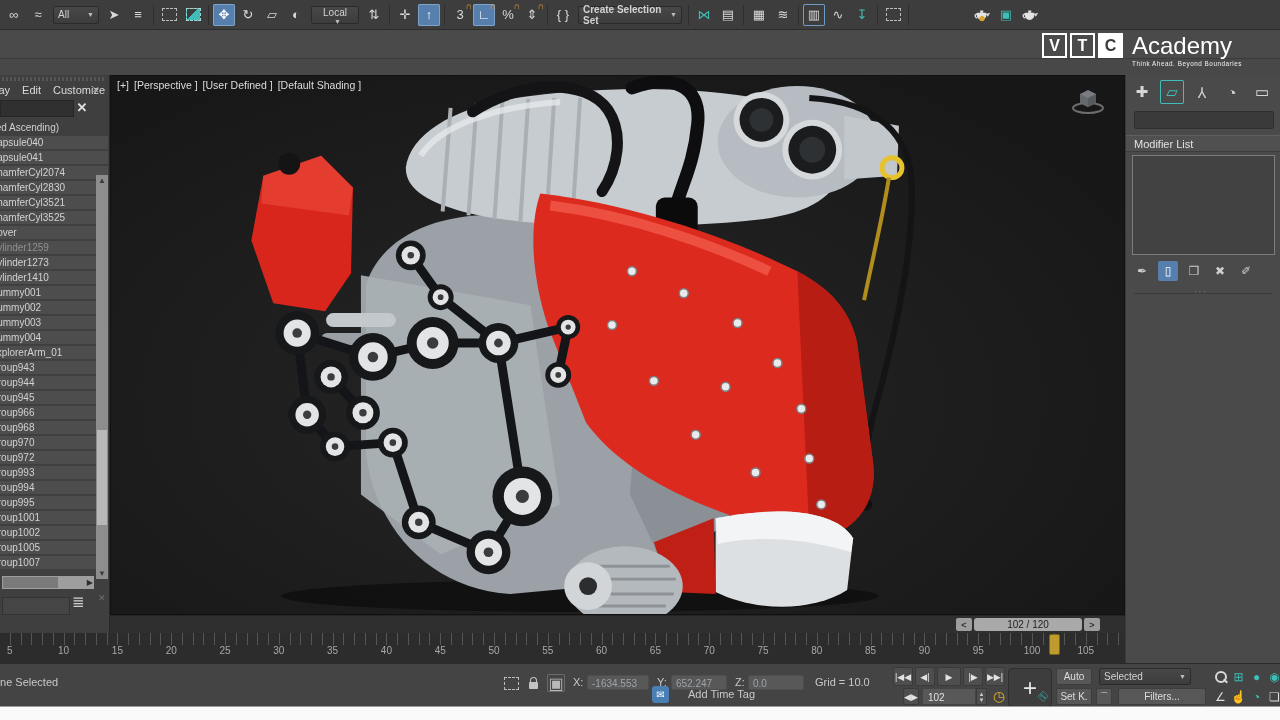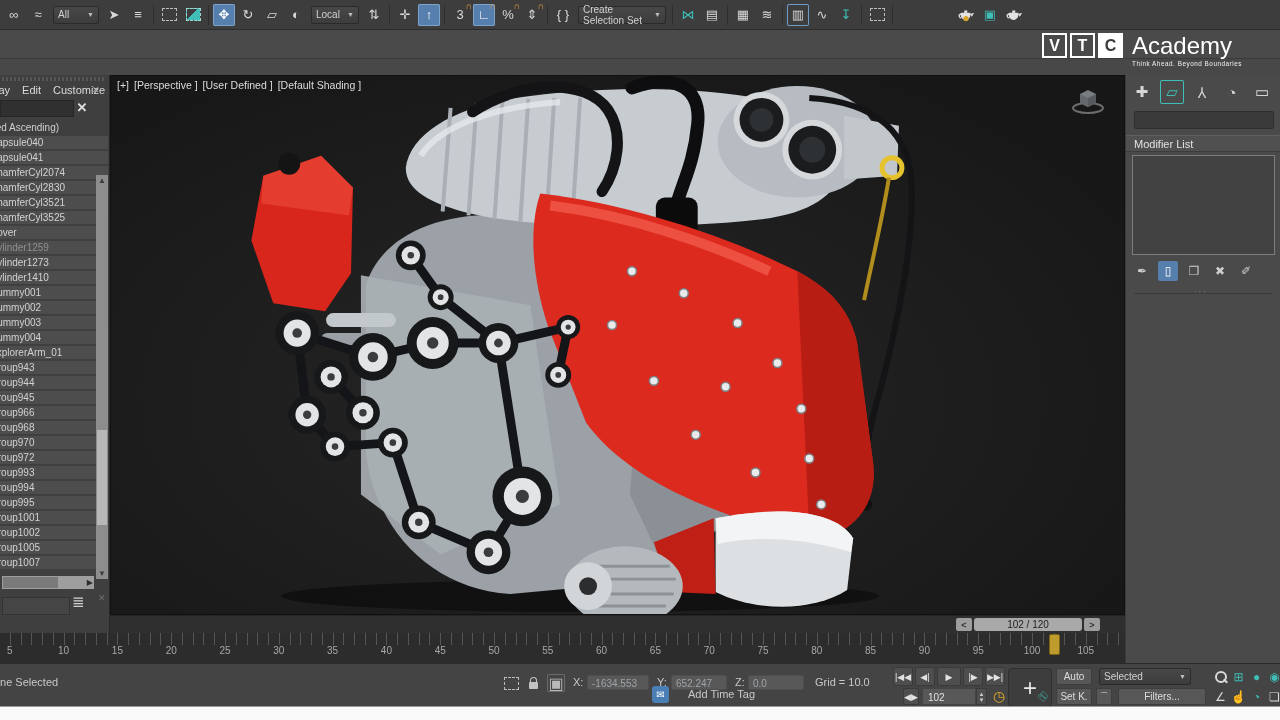--- a/index.html
+++ b/index.html
@@ -146,36 +146,36 @@
         <span class="shape-dashed"></span>
       </span>
       <span class="tb-icon">
         <span class="shape-dashedfill"></span>
       </span>
       <div class="tb-sep"></div>
       <span class="tb-icon active">✥</span>
       <span class="tb-icon">↻</span>
       <span class="tb-icon">▱</span>
       <span class="tb-icon">◐</span>
-      <div class="dropdown" style="width: 48px;">
+      <div class="dropdown" style="width: 48px; flex-direction: column;">
         <span>Local</span>
         <span class="car">▼</span>
       </div>
       <span class="tb-icon">⇅</span>
       <div class="tb-sep"></div>
       <span class="tb-icon">✛</span>
       <span class="tb-icon active">↑</span>
       <div class="tb-sep"></div>
       <span class="tb-icon magnet">3</span>
       <span class="tb-icon active magnet">∟</span>
       <span class="tb-icon magnet">%</span>
       <span class="tb-icon magnet">⇕</span>
       <div class="tb-sep"></div>
       <span class="tb-icon">{ }</span>
-      <div class="dropdown" style="width: 88px;">
+      <div class="dropdown" style="width: 104px; font-weight: bold;">
         <span>Create Selection Set</span>
         <span class="car">▼</span>
       </div>
       <div class="tb-sep"></div>
       <span class="tb-icon c-teal">⋈</span>
       <span class="tb-icon">▤</span>
       <div class="tb-sep"></div>
       <span class="tb-icon">▦</span>
       <span class="tb-icon">≋</span>
       <div class="tb-sep"></div>

